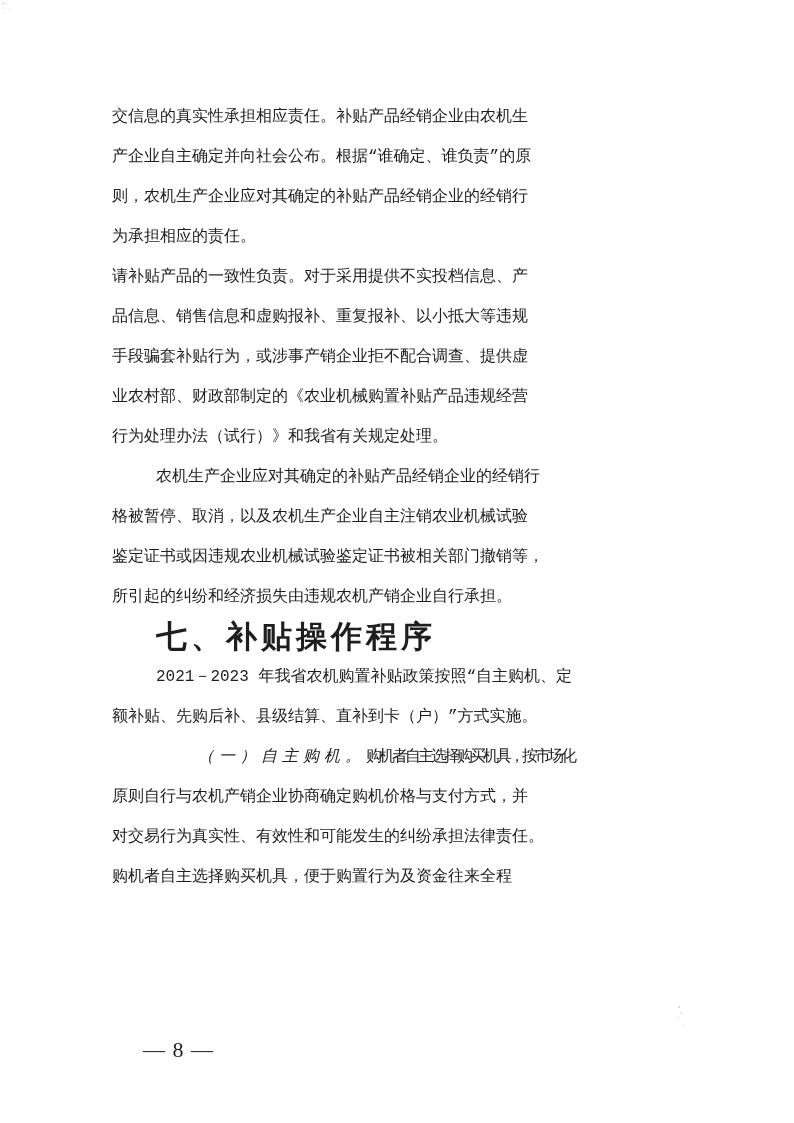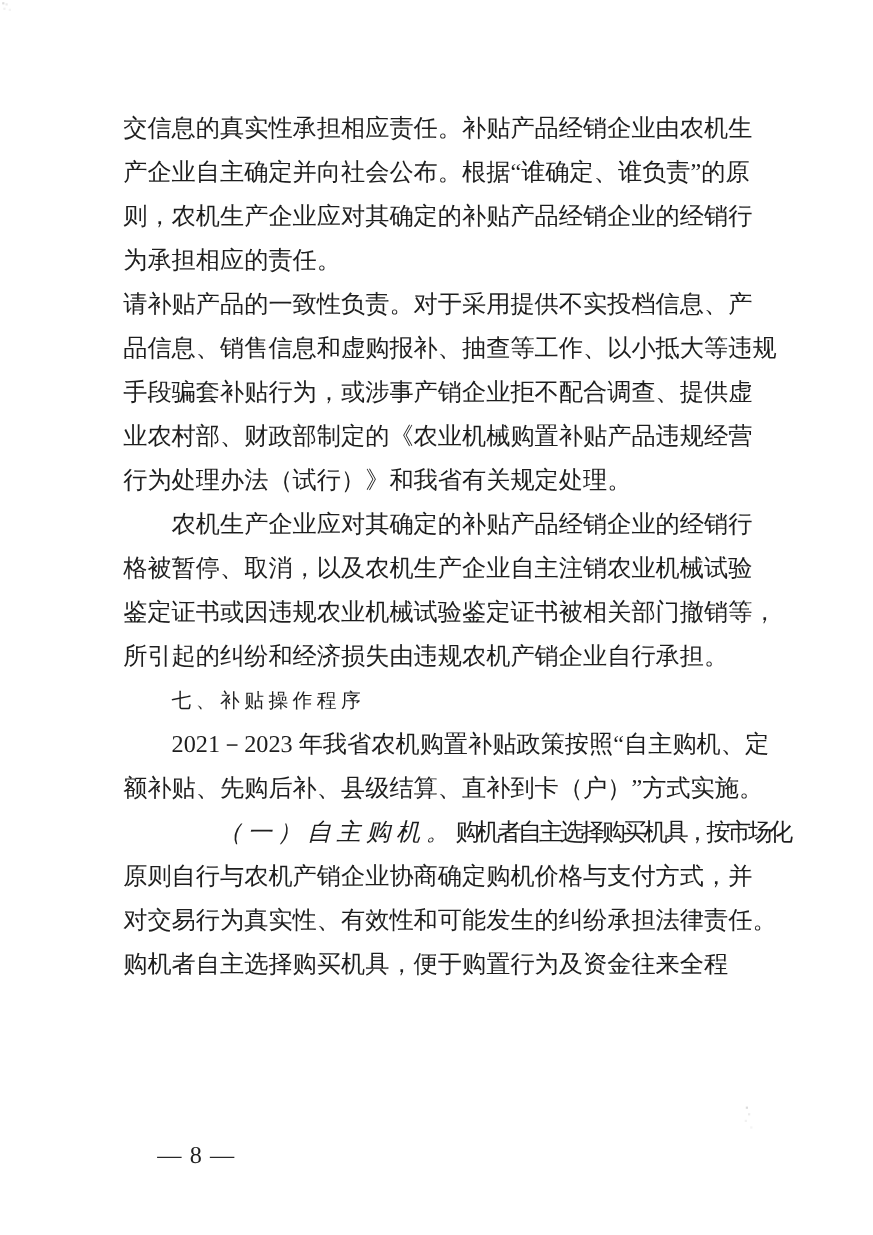--- a/index.html
+++ b/index.html
@@ -17,35 +17,36 @@
     color: #1e1e1e;
   }
   .doc {
     position: absolute;
     left: 112px;
     top: 97px;
     width: 572px;
   }
   .block { margin: 0; padding: 0; }
   .line {
-    font-size: 22px;
+    font-size: 16px;
     line-height: 40px;
     height: 40px;
     white-space: nowrap;
     letter-spacing: 0px;
+    font-family: Liberation Mono, monospace;
   }
   
   .block.paragraph .line.first,
   .block.heading .line.first {
     text-indent: 44px;
   }
   .block.heading .line {
     font-family: "Liberation Sans", "DejaVu Sans", sans-serif;
-    font-weight: 400;
-    font-size: 18px;
+    font-weight: 700;
+    font-size: 31px;
     letter-spacing: 4px;
   }
   .lead {
     font-style: italic;          
     letter-spacing: 5px;
     margin-left: 42px;
   }
   .lead-rest {
     letter-spacing: -3px;        
   }
@@ -79,21 +80,21 @@
 
   <div class="doc">
       <div class="block continuation">
         <div class="line first">交信息的真实性承担相应责任。补贴产品经销企业由农机生</div>
         <div class="line">产企业自主确定并向社会公布。根据“谁确定、谁负责”的原</div>
         <div class="line">则，农机生产企业应对其确定的补贴产品经销企业的经销行</div>
         <div class="line">为承担相应的责任。</div>
       </div>
       <div class="block paragraph">
         <div class="line">请补贴产品的一致性负责。对于采用提供不实投档信息、产</div>
-        <div class="line">品信息、销售信息和虚购报补、抽查等工作、以小抵大等违规</div>
+        <div class="line">品信息、销售信息和虚购报补、重复报补、以小抵大等违规</div>
         <div class="line">手段骗套补贴行为，或涉事产销企业拒不配合调查、提供虚</div>
         <div class="line">业农村部、财政部制定的《农业机械购置补贴产品违规经营</div>
         <div class="line">行为处理办法（试行）》和我省有关规定处理。</div>
       </div>
       <div class="block paragraph">
         <div class="line first">农机生产企业应对其确定的补贴产品经销企业的经销行</div>
         <div class="line">格被暂停、取消，以及农机生产企业自主注销农业机械试验</div>
         <div class="line">鉴定证书或因违规农业机械试验鉴定证书被相关部门撤销等，</div>
         <div class="line">所引起的纠纷和经济损失由违规农机产销企业自行承担。</div>
       </div>

